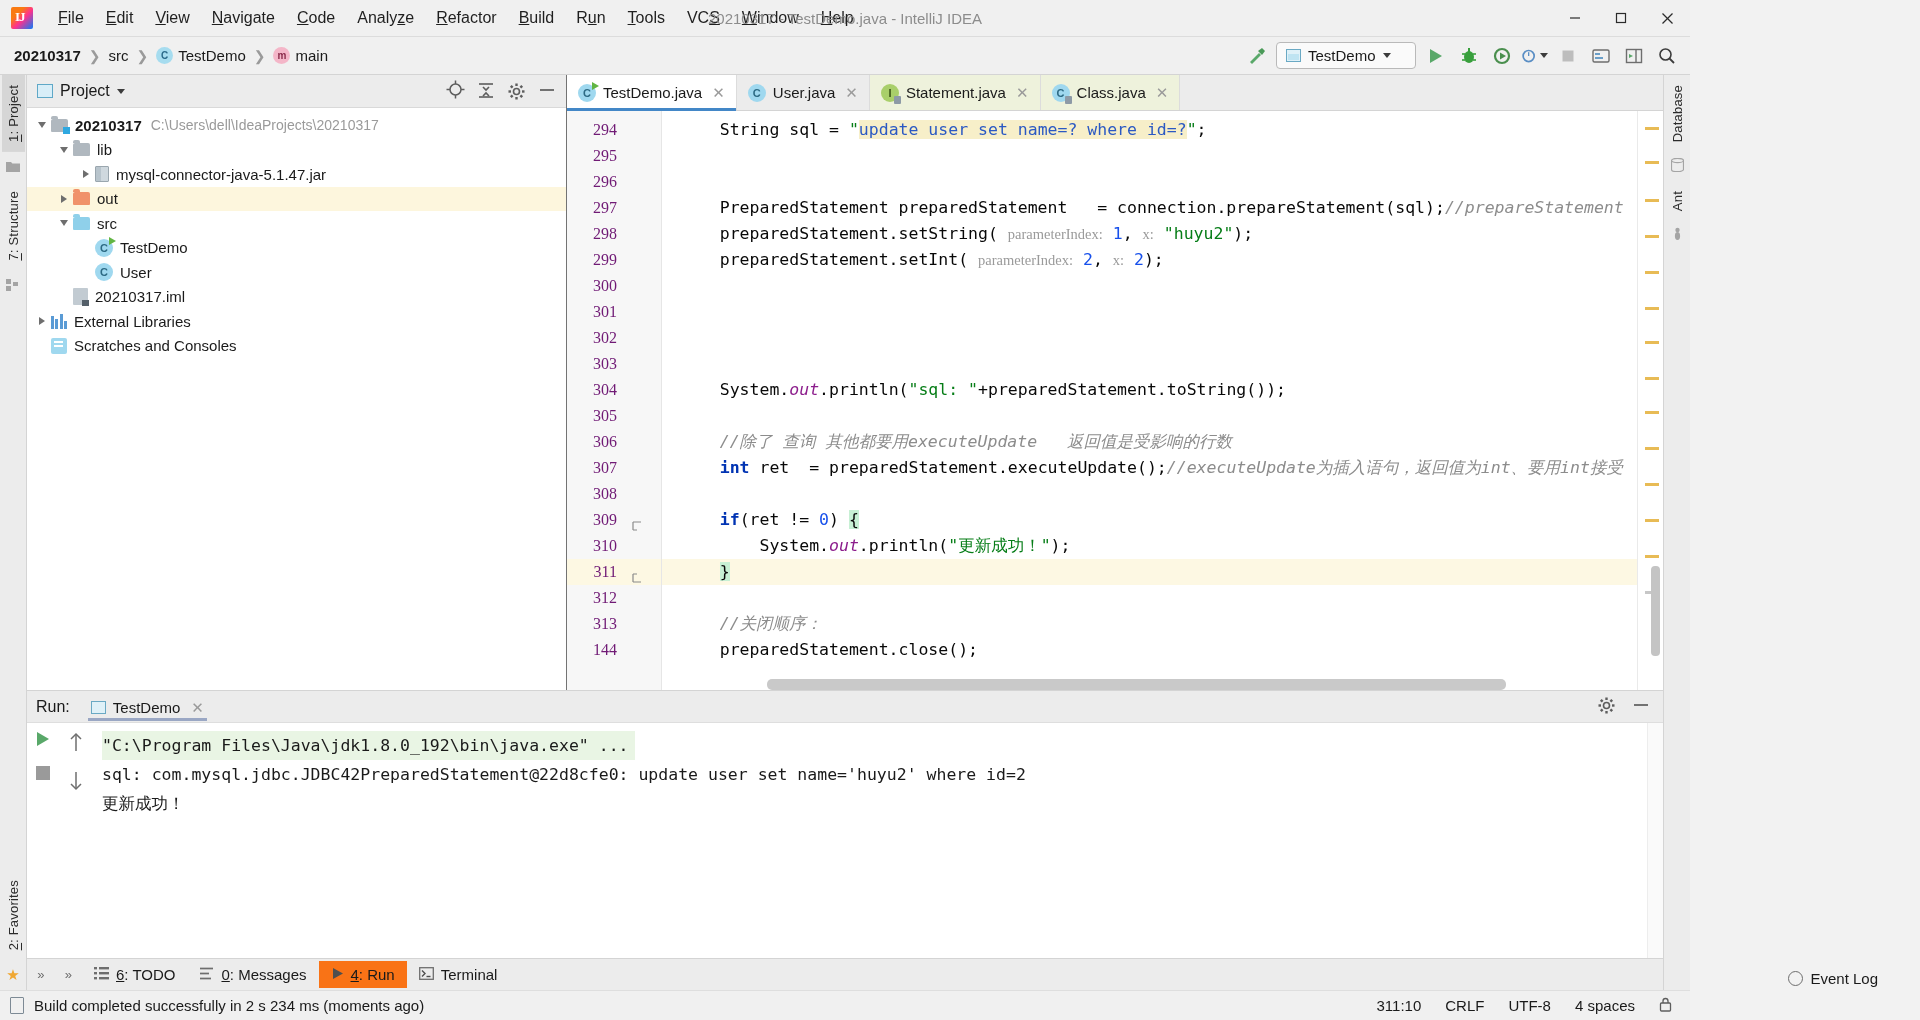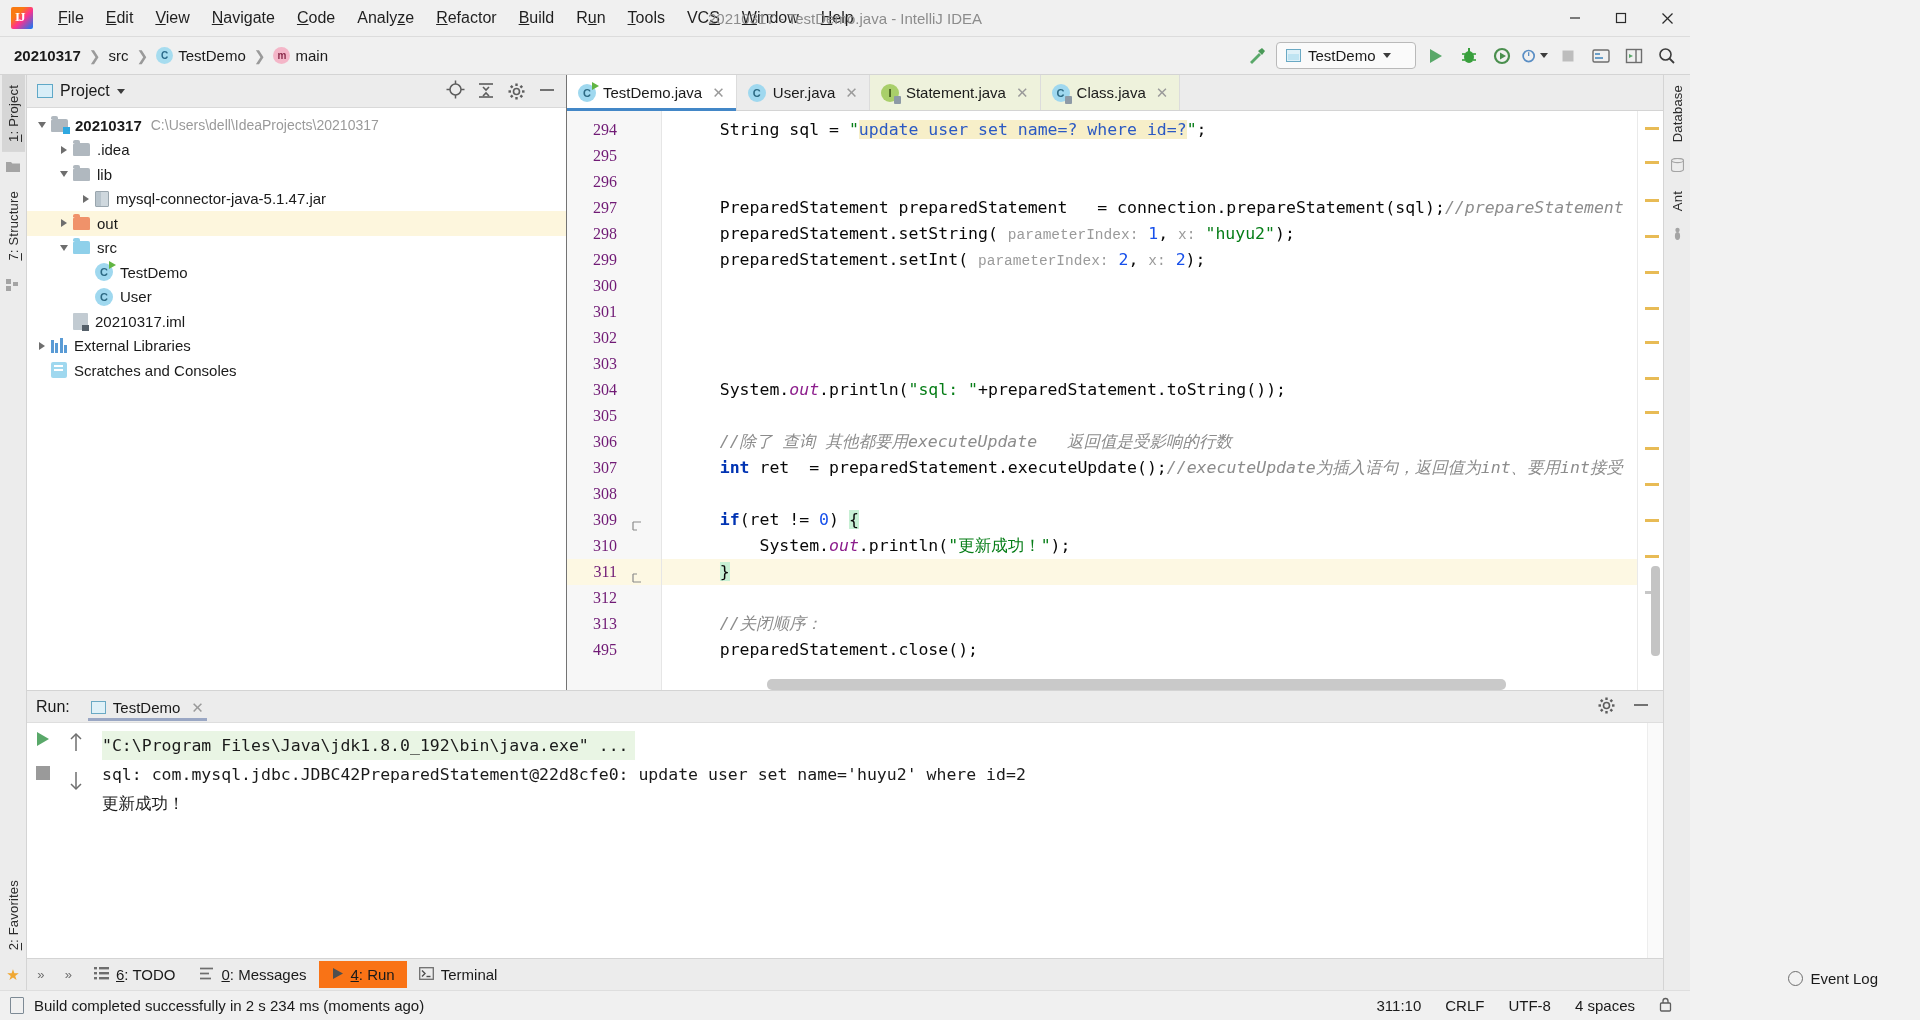--- a/index.html
+++ b/index.html
@@ -135,21 +135,21 @@
   .codecol { flex:1; min-width:0; position:relative; overflow:hidden; padding-top:6px; }
   .cl { height:26px; line-height:26px; font-family:"DejaVu Sans Mono", monospace; font-size:16.5px;
         white-space:pre; color:#080808; padding-left:18px; }
   .cl.cur { background:#fdf8e3; }
   .kw { color:#0033b3; font-weight:bold; }
   .str { color:#067d17; }
   .strsql { color:#2b59c3; background:#f7efc9; }
   .num { color:#1750eb; }
   .cmt { color:#8c8c8c; font-style:italic; }
   .fld-it { color:#8c1d8c; font-style:italic; }
-  .hint { color:#9a9a9a; font-size:14.5px; font-family:Liberation Mono, monospace;}
+  .hint { color:#9a9a9a; font-size:14.5px; font-family:Liberation Serif, serif;}
   .brace-hl { background:#c7f0d4; }
   .hbar { position:absolute; left:105px; right:30px; bottom:0; height:11px; }
   .hbar i { display:block; height:11px; background:#c9c9c9; border-radius:5px; width:88%; }
   .markers { width:26px; background:#fff; border-left:1px solid #eaeaea; flex:none; position:relative; }
   .mk { position:absolute; right:4px; width:14px; height:2.5px; background:#e8bb55; }
   .mk.g { background:#c7c7c7; }
   .scroll-thumb { position:absolute; right:3px; width:9px; border-radius:4px; background:#c4c4c4; }
 
   
   .runwin { height:268px; background:#fff; border-top:1px solid #d4d4d4; display:flex; flex-direction:column; flex:none; }
@@ -388,27 +388,20 @@
 
             <div class="row">
               <span class="arrow">
                   <span class="d"></span>
                 </span>
               <span class="fld gray mod"></span>
               <span class="bld">20210317</span>
               <span class="path">C:\Users\dell\IdeaProjects\20210317</span>
             </div>
 
-            <div class="row" style="padding-left:28px">
-              <span class="arrow">
-                  <span class="t"></span>
-                </span>
-              <span class="fld gray"></span>
-              <span>.idea</span>
-            </div>
 
             <div class="row" style="padding-left:28px">
               <span class="arrow">
                   <span class="d"></span>
                 </span>
               <span class="fld gray"></span>
               <span>lib</span>
             </div>
 
             <div class="row" style="padding-left:50px">
@@ -525,21 +518,21 @@
               <div class="ln cur">
                 <span>311</span>
                 <span class="fold">
                   <svg width="12" height="12" viewBox="0 0 12 12">
                       <path d="M2 10 h8 M2 2 v8 M2 2 h4" fill="none" stroke="#8a8a8a" stroke-width="1.2"></path>
                     </svg>
                 </span>
               </div>
               <div class="ln">312</div>
               <div class="ln">313</div>
-              <div class="ln">495</div>
+              <div class="ln">144</div>
             </div>
 
             <div class="codecol">
               <div class="cl">    String sql = <span class="str">"</span><span class="strsql">update user set name=? where id=?</span><span class="str">"</span>;</div>
               <div class="cl"> </div>
               <div class="cl"> </div>
               <div class="cl">    PreparedStatement preparedStatement   = connection.prepareStatement(sql);<span class="cmt">//prepareStatement</span></div>
               <div class="cl">    preparedStatement.setString( <span class="hint">parameterIndex:</span> <span class="num">1</span>, <span class="hint">x:</span> <span class="str">"huyu2"</span>);</div>
               <div class="cl">    preparedStatement.setInt( <span class="hint">parameterIndex:</span> <span class="num">2</span>, <span class="hint">x:</span> <span class="num">2</span>);</div>
               <div class="cl"> </div>

